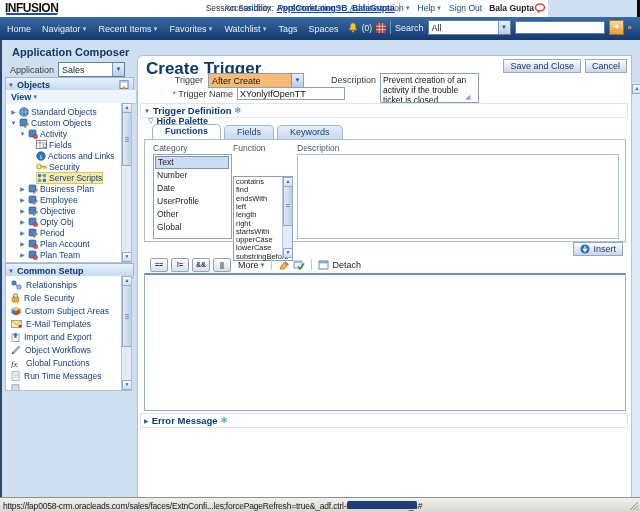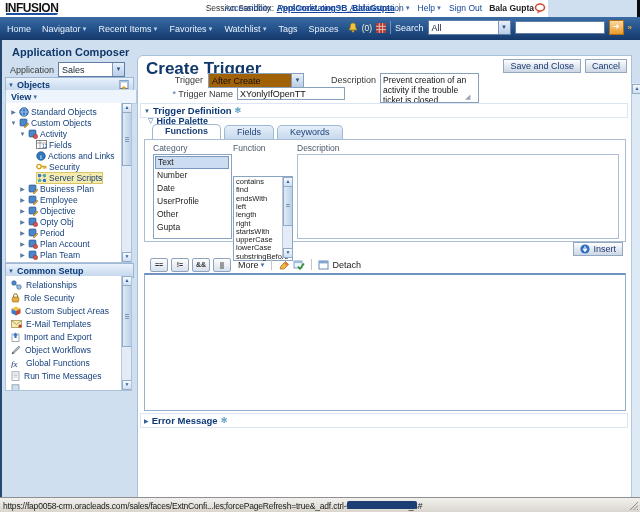--- a/index.html
+++ b/index.html
@@ -77,21 +77,21 @@
 
   
   #main-panel{left:135px;top:15px;width:493px;height:442px;background:#fff;border:1px solid #a9c0da;
               border-radius:6px 0 0 0;}
   #mp-title{left:8px;top:3px;font-size:17px;font-weight:bold;color:#10386b;}
   #mp-buttons{position:absolute;right:4px;top:3px;display:flex;gap:4px;}
   .btn{background:linear-gradient(#fefefe,#dde5ef 60%,#cdd8e6);border:1px solid #93a7c0;border-radius:0;
        color:#1c3a6e;font-size:9px;padding:1px 6px;white-space:nowrap;cursor:pointer;}
   .flabel{position:absolute;text-align:right;color:#3a3a3a;font-size:9px;}
   .fld{position:absolute;height:13px;}
-  .fldbox{background:#a16207;border:1px solid #87a1bd;height:13px;display:flex;align-items:center;}
+  .fldbox{background:#fdba74;border:1px solid #87a1bd;height:13px;display:flex;align-items:center;}
   .fldbox .val{padding-left:3px;color:#111;font-size:9px;flex:1;white-space:nowrap;overflow:hidden;}
   .txt{border:1px solid #87a1bd;font-size:9px;padding:0 2px;color:#111;height:11px;background:#fff;}
   #desc-area{position:absolute;left:242px;top:17px;width:93px;height:26px;border:1px solid #87a1bd;
              font-family:"Liberation Sans",sans-serif;font-size:8.5px;padding:1px 2px;resize:none;overflow:hidden;color:#111;}
   #desc-grip{position:absolute;left:327px;top:37px;color:#9aa7b5;font-size:7px;}
   .secbar{position:absolute;left:2px;right:3px;height:13px;background:#fff;border:1px solid #dce6f2;
           display:flex;align-items:center;gap:3px;padding-left:3px;font-size:9.5px;font-weight:bold;color:#0d3a77;}
   .star-ic{color:#2f86b8;font-size:8px;font-weight:normal;}
   #hide-palette{left:10px;top:60px;display:flex;gap:3px;align-items:center;color:#0d3a77;font-weight:bold;cursor:pointer;}
   #hide-palette .tri{font-size:7px;color:#33609c;}
@@ -521,21 +521,21 @@
         <div class="colhdr" style="left:8px;">Category</div>
         <div class="colhdr" style="left:88px;">Function</div>
         <div class="colhdr" style="left:152px;">Description</div>
 
         <div id="cat-list">
           <div class="lrow sel" style="top:1px;">Text</div>
           <div class="lrow" style="top:14px;">Number</div>
           <div class="lrow" style="top:27px;">Date</div>
           <div class="lrow" style="top:40px;">UserProfile</div>
           <div class="lrow" style="top:53px;">Other</div>
-          <div class="lrow" style="top:66px;">Gupta</div>
+          <div class="lrow" style="top:66px;">Global</div>
         </div>
 
         <div id="fn-list">
           <div class="frow" style="top:1px;">contains</div>
           <div class="frow" style="top:9.3px;">find</div>
           <div class="frow" style="top:17.6px;">endsWith</div>
           <div class="frow" style="top:25.9px;">left</div>
           <div class="frow" style="top:34.2px;">length</div>
           <div class="frow" style="top:42.5px;">right</div>
           <div class="frow" style="top:50.8px;">startsWith</div>

